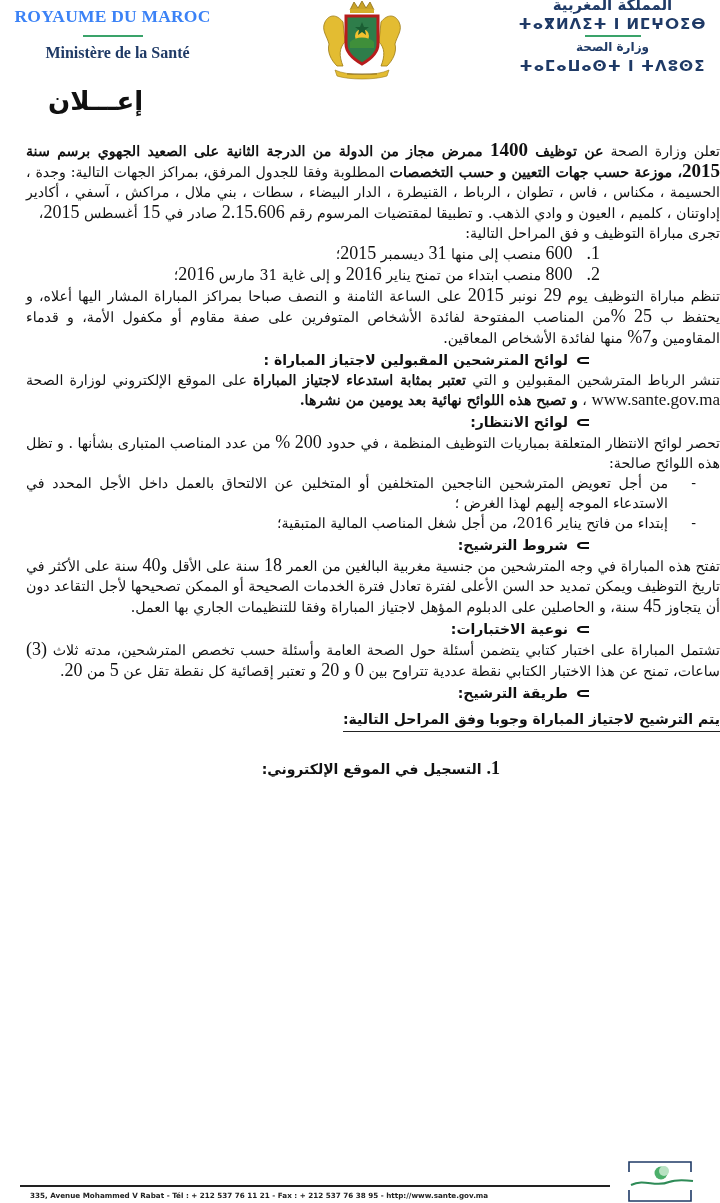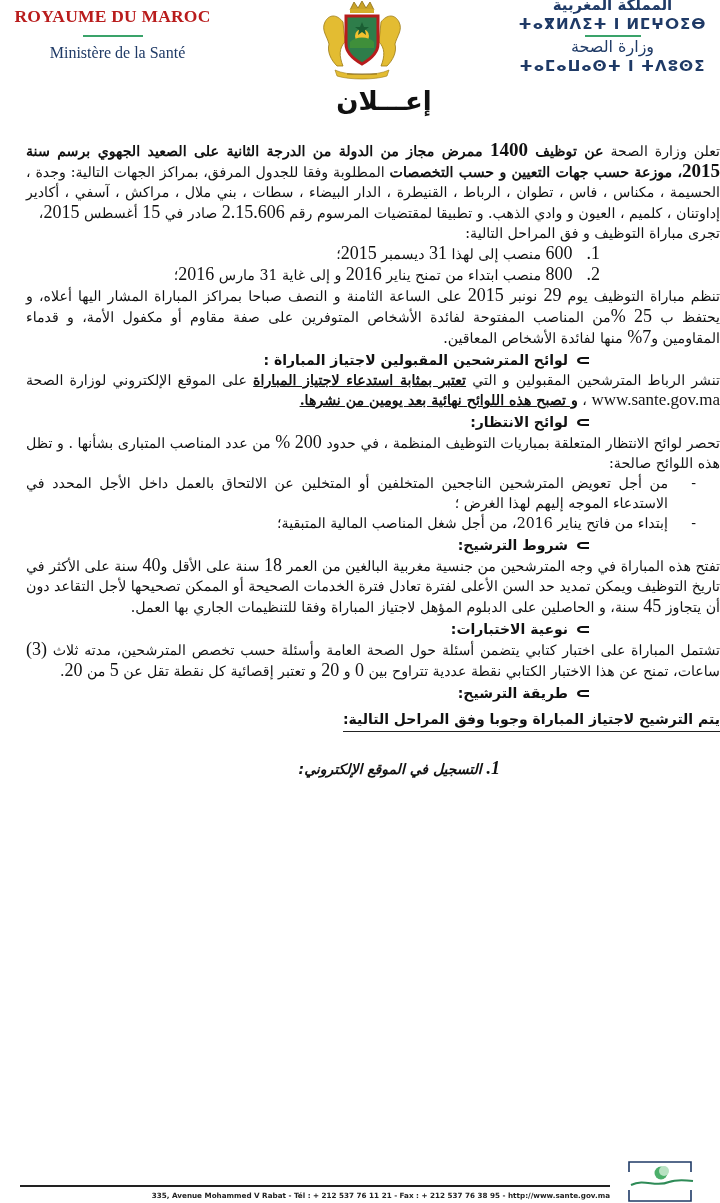--- a/index.html
+++ b/index.html
@@ -1,59 +1,59 @@
 <!DOCTYPE html>
 <html><head>
 <meta charset="utf-8">
 <style>
   * { box-sizing: border-box; margin: 0; padding: 0; }
   html, body { width: 720px; height: 1203px; background: #ffffff; overflow: hidden; }
   body { position: relative; font-family: "DejaVu Serif", serif; color: #111; }
 
   .header { position: absolute; top: 0; left: 0; width: 720px; height: 90px; }
   .hdr-left { position: absolute; left: 0; top: 6px; width: 225px; text-align: center; }
-  .hdr-left .kingdom { font-family: "Liberation Serif", serif; font-weight: bold; font-size: 17.5px; color: #b91c1c; letter-spacing: 0.2px; }
+  .hdr-left .kingdom { font-family: "Liberation Serif", serif; font-weight: bold; font-size: 17.5px; color: #3b82f6; letter-spacing: 0.2px; }
   .hdr-left .rule { width: 60px; height: 2px; background: #3aa36a; margin: 8px auto 7px auto; }
-  .hdr-left .ministry { font-family: "Liberation Serif", serif; font-weight: normal; font-size: 16px; color: #1f3a66; padding-left: 10px; }
+  .hdr-left .ministry { font-family: "Liberation Serif", serif; font-weight: bold; font-size: 16px; color: #1f3a66; padding-left: 10px; }
 
   .emblem { position: absolute; left: 317px; top: 0; width: 90px; height: 84px; }
 
   .hdr-right { position: absolute; left: 505px; top: -4px; width: 215px; text-align: center; color: #1f3a66; }
   .hdr-right .ar1 { font-family: "DejaVu Sans", sans-serif; font-weight: bold; font-size: 15px; direction: rtl; line-height: 18px; }
   .hdr-right .tf { font-family: "DejaVu Sans", sans-serif; font-weight: bold; font-size: 15px; letter-spacing: 1px; line-height: 20px; }
   .hdr-right .rule { width: 56px; height: 2px; background: #3aa36a; margin: 1px auto 1px auto; }
-  .hdr-right .ar2 { font-family: "DejaVu Sans", sans-serif; font-weight: normal; font-size: 16px; direction: rtl; line-height: 18px; }
-
-  .title { position: absolute; top: 86px; left: 0; width: 720px; text-align: center; font-family: "DejaVu Sans", sans-serif; font-weight: bold; font-size: 26px; direction: rtl; padding-left: 48px; }
+  .hdr-right .ar2 { font-family: "DejaVu Sans", sans-serif; font-weight: bold; font-size: 12px; direction: rtl; line-height: 18px; }
+
+  .title { position: absolute; top: 86px; left: 0; width: 720px; text-align: left; font-family: "DejaVu Sans", sans-serif; font-weight: bold; font-size: 26px; direction: rtl; padding-left: 48px; }
 
   .content { position: absolute; top: 140px; left: 14px; width: 694px; direction: rtl; text-align: justify; font-family: "DejaVu Serif", serif; font-size: 14.2px; line-height: 20px; margin-left: 12px; }
   .content p { margin: 0; }
   .b { font-weight: bold; }
   .big { font-family: "Liberation Serif", serif; font-size: 19px; }
   .num { font-family: "Liberation Serif", serif; font-size: 18px; }
-  .ul { text-decoration: underline; font-weight: bold; }
+  .ul { font-weight: bold; }
   .url { font-family: "Liberation Serif", serif; font-size: 17px; }
 
   .list { padding-right: 120px; }
   .list li { list-style: none; display: flex; gap: 14px; }
   .list .n { font-family: "Liberation Serif", serif; font-size: 18px; }
 
   .sec { display: flex; align-items: center; gap: 8px; padding-right: 130px; font-weight: bold; font-family: "DejaVu Sans", sans-serif; font-size: 14px; margin-top: 2px; }
   .sec .icon { display: inline-block; width: 14px; height: 11px; position: relative; }
   .sec .icon svg { display: block; }
 
   .dash-list li { list-style: none; display: flex; gap: 18px; padding-right: 24px; }
   .dash-list .d { width: 10px; flex: 0 0 10px; }
 
   .ul-line { font-weight: bold; font-family: "DejaVu Sans", sans-serif; font-size: 14px; border-bottom: 1.5px solid #222; display: inline-block; padding-bottom: 2px; }
-  .step { padding-right: 220px; margin-top: 26px; font-family: "DejaVu Sans", sans-serif; font-size: 14px; font-weight: bold; font-style: italic; }
+  .step { padding-right: 220px; margin-top: 26px; font-family: "DejaVu Sans", sans-serif; font-size: 14px; font-weight: bold; }
 
   .footer { position: absolute; left: 0; top: 1160px; width: 720px; height: 43px; }
   .footer .rule { position: absolute; left: 20px; top: 25px; width: 590px; height: 2px; background: #222; }
-  .footer .addr { position: absolute; left: 30px; top: 31px; width: 580px; text-align: right; font-family: "DejaVu Sans", sans-serif; font-size: 7.2px; font-weight: bold; color: #222; white-space: nowrap; }
+  .footer .addr { position: absolute; left: 30px; top: 31px; width: 580px; text-align: left; font-family: "DejaVu Sans", sans-serif; font-size: 7.2px; font-weight: bold; color: #222; white-space: nowrap; }
   .footer .logo { position: absolute; left: 625px; top: 0; width: 70px; height: 43px; }
 </style>
 </head>
 <body>
 
 <div class="header">
   <div class="hdr-left">
     <div class="kingdom">ROYAUME DU MAROC</div>
     <div class="rule"></div>
     <div class="ministry">Ministère de la Santé</div>
@@ -92,21 +92,21 @@
 <div class="content">
 
   <p>
     <span>تعلن وزارة الصحة </span><span class="b">عن توظيف </span><span class="b big">1400</span><span class="b"> ممرض مجاز من  الدولة من الدرجة الثانية على الصعيد الجهوي برسم سنة </span><span class="b big">2015</span><span class="b">، موزعة حسب جهات التعيين و حسب التخصصات</span><span> المطلوبة وفقا للجدول المرفق، بمراكز الجهات التالية:  وجدة ، الحسيمة ، مكناس ، فاس ، تطوان ، الرباط ، القنيطرة ، الدار البيضاء ، سطات ، بني ملال ، مراكش ، آسفي ، أكادير إداوتنان ، كلميم ، العيون و وادي الذهب. و تطبيقا لمقتضيات المرسوم رقم </span><span class="num">2.15.606</span><span> صادر في </span><span class="num">15</span><span> أغسطس </span><span class="num">2015</span><span>،</span>
   </p>
   <p>تجرى مباراة التوظيف و فق المراحل التالية:</p>
 
   <ul class="list">
     <li>
       <span class="n">1.</span>
-      <span><span class="n">600</span><span> منصب إلى لهذا  </span><span class="n">31</span><span> ديسمبر </span><span class="n">2015</span><span>؛</span></span>
+      <span><span class="n">600</span><span> منصب إلى منها  </span><span class="n">31</span><span> ديسمبر </span><span class="n">2015</span><span>؛</span></span>
     </li>
     <li>
       <span class="n">2.</span>
       <span><span class="n">800</span><span> منصب ابتداء من تمنح يناير </span><span class="n">2016</span><span> و إلى غاية  31 مارس </span><span class="n">2016</span><span>؛</span></span>
     </li>
   </ul>
 
   <p>
     <span>تنظم مباراة التوظيف يوم </span><span class="num">29</span><span> نونبر </span><span class="num">2015</span><span>  على الساعة الثامنة و النصف صباحا بمراكز المباراة المشار اليها أعلاه، و يحتفظ ب </span><span class="num">25 %</span><span>من المناصب المفتوحة لفائدة الأشخاص المتوفرين على صفة مقاوم أو مكفول الأمة، و قدماء المقاومين و</span><span class="num">7%</span><span> منها لفائدة الأشخاص المعاقين.</span>
   </p>

